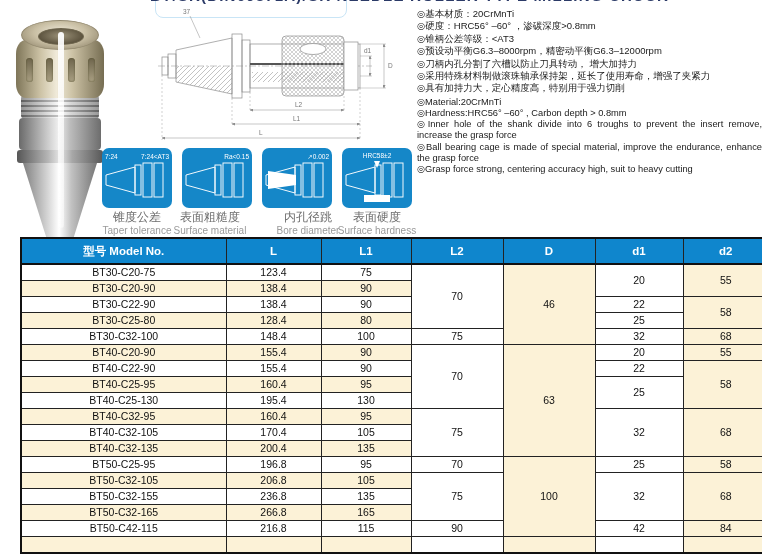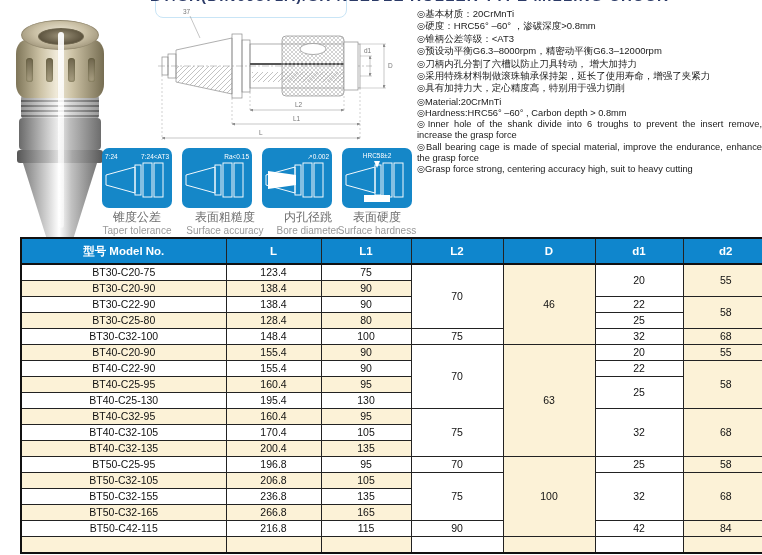--- a/index.html
+++ b/index.html
@@ -162,23 +162,23 @@
           <g stroke="#fff" stroke-width="1" fill="none" opacity="0.95">
             <polygon points="4,27 33,19 33,45 4,37"></polygon>
             <rect x="33" y="17" width="6" height="30"></rect>
             <rect x="41" y="15" width="9" height="34"></rect>
             <rect x="52" y="15" width="9" height="34"></rect>
           </g>
           <g fill="#fff" font-size="6.5" font-family="Liberation Sans, sans-serif">
             <text x="67" y="11" text-anchor="end">Ra&lt;0.15</text>
           </g>
         </svg></div>
-      <div class="tile-cap" style="left: 181px;">
+      <div class="tile-cap" style="left: 166px;">
         <div class="cn">表面粗糙度</div>
-        <div class="en">Surface accuracy</div>
+        <div class="en">Surface material</div>
       </div>
       <div class="tile" style="left: 262px;"><svg viewBox="0 0 70 60" width="70" height="60">
           <g stroke="#fff" stroke-width="1" fill="none" opacity="0.95">
             <polygon points="4,27 33,19 33,45 4,37"></polygon>
             <rect x="33" y="17" width="6" height="30"></rect>
             <rect x="41" y="15" width="9" height="34"></rect>
             <rect x="52" y="15" width="9" height="34"></rect>
           </g>
           <polygon points="6,23 34,27 34,37 6,41" fill="#fff"></polygon>
           <g fill="#fff" font-size="6.5" font-family="Liberation Sans, sans-serif">

